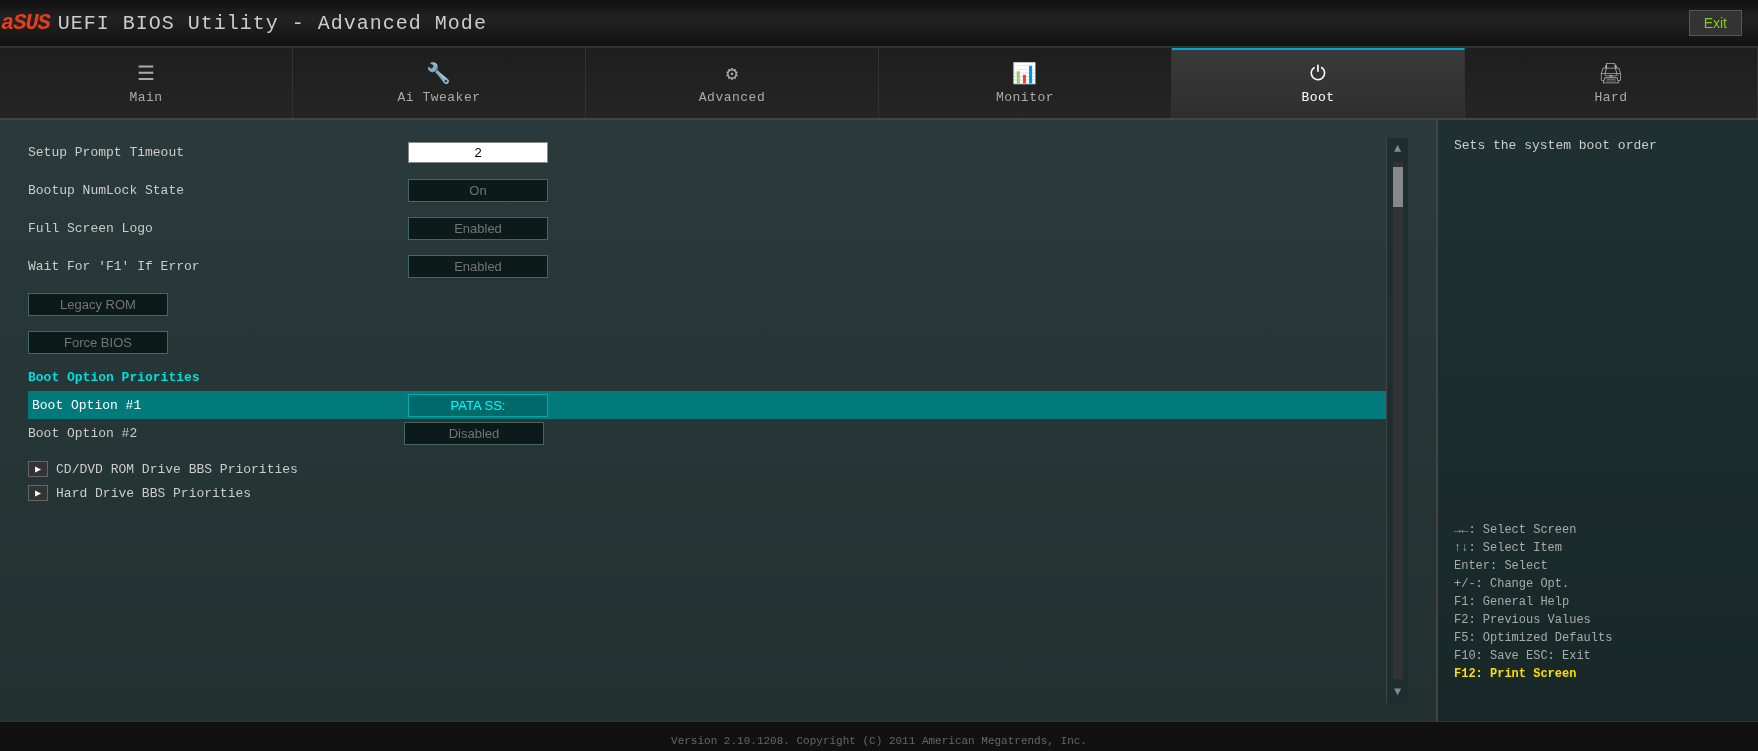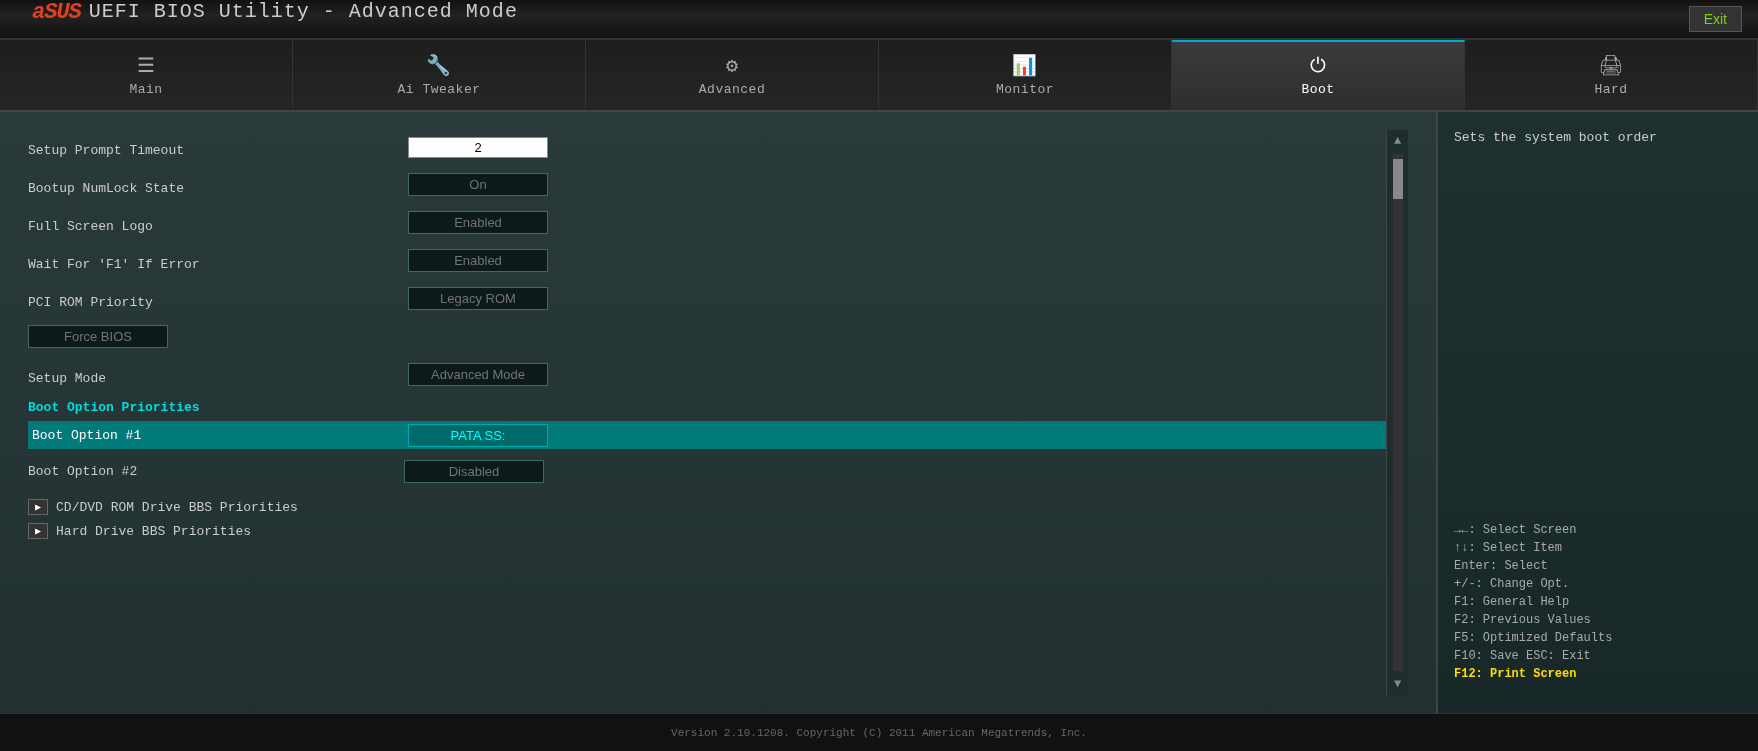--- a/index.html
+++ b/index.html
@@ -8,24 +8,24 @@
       height: 751px;
       background: #1a2a2a;
       font-family: 'Courier New', Courier, monospace;
       overflow: hidden;
       position: relative;
     }
 
     
     .title-bar {
       background: linear-gradient(180deg, #111 0%, #222 40%, #111 100%);
-      height: 40px;
-      display: flex;
-      align-items: flex-start;
-      padding: 0 32px;
+      height: 48px;
+      display: flex;
+      align-items: center;
+      padding: 0 1px;
       border-bottom: 2px solid #333;
       position: relative;
     }
     .title-bar .logo {
       color: #e04020;
       font-size: 22px;
       font-weight: bold;
       font-style: italic;
       letter-spacing: -1px;
       margin-right: 8px;
@@ -108,21 +108,21 @@
       width: 320px;
       background: linear-gradient(180deg, #1e3030 0%, #182828 100%);
       padding: 18px 16px;
       color: #aaa;
       font-size: 12px;
     }
 
     
     .setting-row {
       display: flex;
-      align-items: flex-end;
+      align-items: center;
       margin-bottom: 10px;
       min-height: 28px;
     }
     .setting-label {
       color: #ccc;
       font-size: 13px;
       width: 380px;
       flex-shrink: 0;
     }
     .setting-value {
@@ -153,21 +153,20 @@
       color: #00dddd;
       font-size: 13px;
       margin: 14px 0 6px 0;
       font-weight: bold;
     }
 
     
     .boot-option-row {
       display: flex;
       align-items: center;
-      margin-bottom: 8px;
       min-height: 28px;
     }
     .boot-option-row.highlighted {
       background: #007a7a;
       padding: 2px 4px;
     }
     .boot-option-label {
       color: #ccc;
       font-size: 13px;
       width: 376px;
@@ -316,32 +315,27 @@
           <span class="setting-label">Full Screen Logo</span>
           <button class="setting-value">Enabled</button>
         </div>
 
         <div class="setting-row">
           <span class="setting-label">Wait For 'F1' If Error</span>
           <button class="setting-value">Enabled</button>
         </div>
 
         <div class="setting-row">
-          <span class="setting-label">PCI ROM Priority</span>
           <button class="setting-value">Legacy ROM</button>
         </div>
 
         <div class="setting-row">
           <button class="setting-value">Force BIOS</button>
         </div>
 
-        <div class="setting-row">
-          <span class="setting-label">Setup Mode</span>
-          <button class="setting-value">Advanced Mode</button>
-        </div>
 
         <div class="section-header">Boot Option Priorities</div>
 
         <div class="boot-option-row highlighted">
           <span class="boot-option-label">Boot Option #1</span>
           <button class="setting-value teal">PATA SS:</button>
         </div>
 
         <div class="boot-option-row">
           <span class="boot-option-label">Boot Option #2</span>

